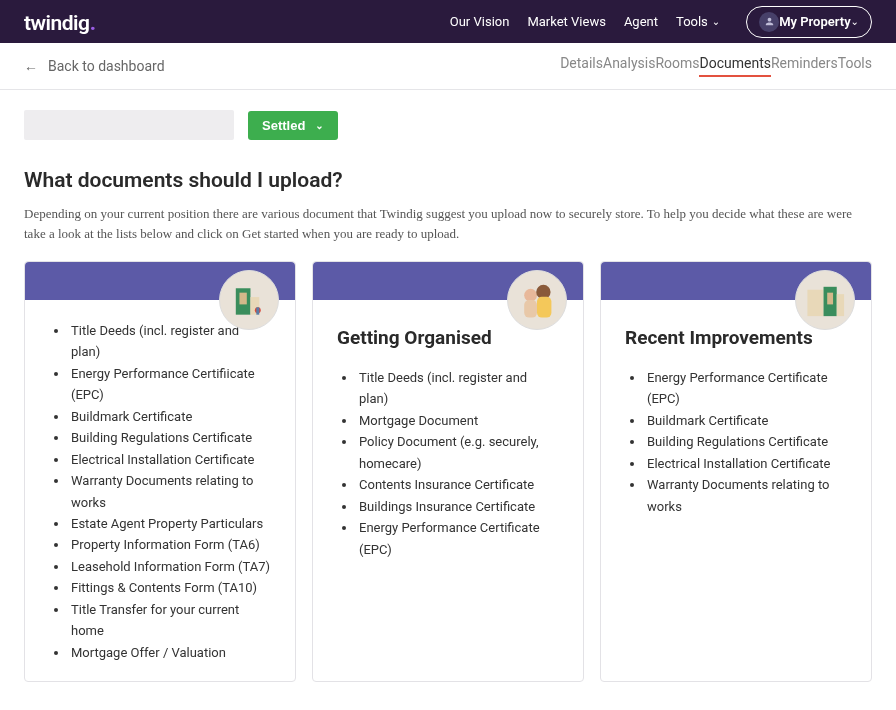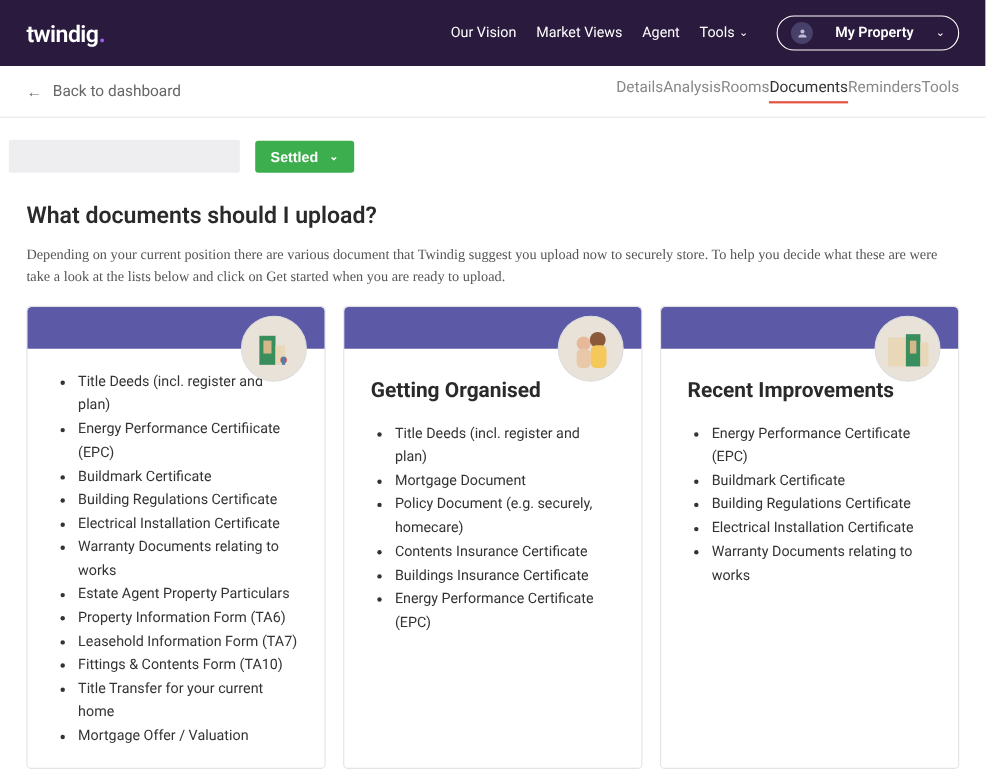--- a/index.html
+++ b/index.html
@@ -1,34 +1,34 @@
 <!DOCTYPE html>
 <html><head>
 <meta charset="utf-8">
 <style>
   * { box-sizing: border-box; margin: 0; padding: 0; }
   body { font-family: -apple-system, BlinkMacSystemFont, 'Segoe UI', Roboto, sans-serif; background: #fff; color: #333; }
   
-  .topbar { background: #2a1a3d; height: 60px; display: flex; align-items: center; justify-content: space-between; padding: 0 24px; }
+  .topbar { background: #2a1a3d; height: 43px; display: flex; align-items: center; justify-content: space-between; padding: 0 24px; }
   .logo { color: #fff; font-size: 21px; font-weight: 600; letter-spacing: -0.5px; }
   .logo .dot { color: #9b5de5; font-size: 24px; }
   .topnav { display: flex; align-items: center; gap: 18px; color: #fff; font-size: 13px; }
   .topnav-item { cursor: pointer; display: flex; align-items: center; gap: 4px; }
-  .myprop { border: 1px solid #fff; border-radius: 18px; padding: 5px 12px; display: flex; align-items: center; gap: 20px; margin-left: 8px; }
+  .myprop { border: 1px solid #fff; border-radius: 18px; padding: 5px 12px; display: flex; align-items: center; gap: 0; margin-left: 8px; }
   .avatar-circle { width: 20px; height: 20px; border-radius: 50%; background: #474069; display: flex; align-items: center; justify-content: center; }
   .avatar-circle svg { width: 11px; height: 11px; fill: #c0bdd8; }
   .chev { font-size: 10px; }
 
   .subbar { border-bottom: 1px solid #e5e5e8; padding: 12px 24px; display: flex; justify-content: space-between; align-items: center; }
   .back { display: flex; align-items: center; gap: 10px; font-size: 14px; color: #666; cursor: pointer; }
   .tabs { display: flex; font-size: 14px; color: #888; }
   .tab { cursor: pointer; padding-bottom: 4px; }
   .tab.active { color: #333; border-bottom: 2px solid #e3513f; }
 
-  .statusrow { padding: 20px 8px 10px; display: flex; justify-content: space-between; align-items: flex-start; }
+  .statusrow { padding: 20px 24px 10px; display: flex; justify-content: space-between; align-items: flex-start; }
   .status-left { display: flex; align-items: center; gap: 14px; }
   .prop-thumb { width: 210px; height: 30px; background: #eeedef; border-radius: 2px; }
   .settled-btn { background: #3dae4e; color: #fff; border: none; border-radius: 3px; padding: 7px 14px; font-size: 13px; font-weight: 600; display: flex; align-items: center; gap: 10px; cursor: pointer; }
   .status-right { display: flex; align-items: center; gap: 16px; }
   .complete-btn { border: 1px solid #888; background: #fff; border-radius: 4px; padding: 8px 14px; font-size: 13px; cursor: pointer; color: #333; }
   .prog-wrap { position: relative; width: 50px; height: 50px; }
   .prog-wrap svg { transform: rotate(-90deg); }
   .prog-label { position: absolute; top: 50%; left: 50%; transform: translate(-50%, -50%); font-size: 13px; color: #e3513f; }
 
   .content { padding: 18px 24px 30px; }

